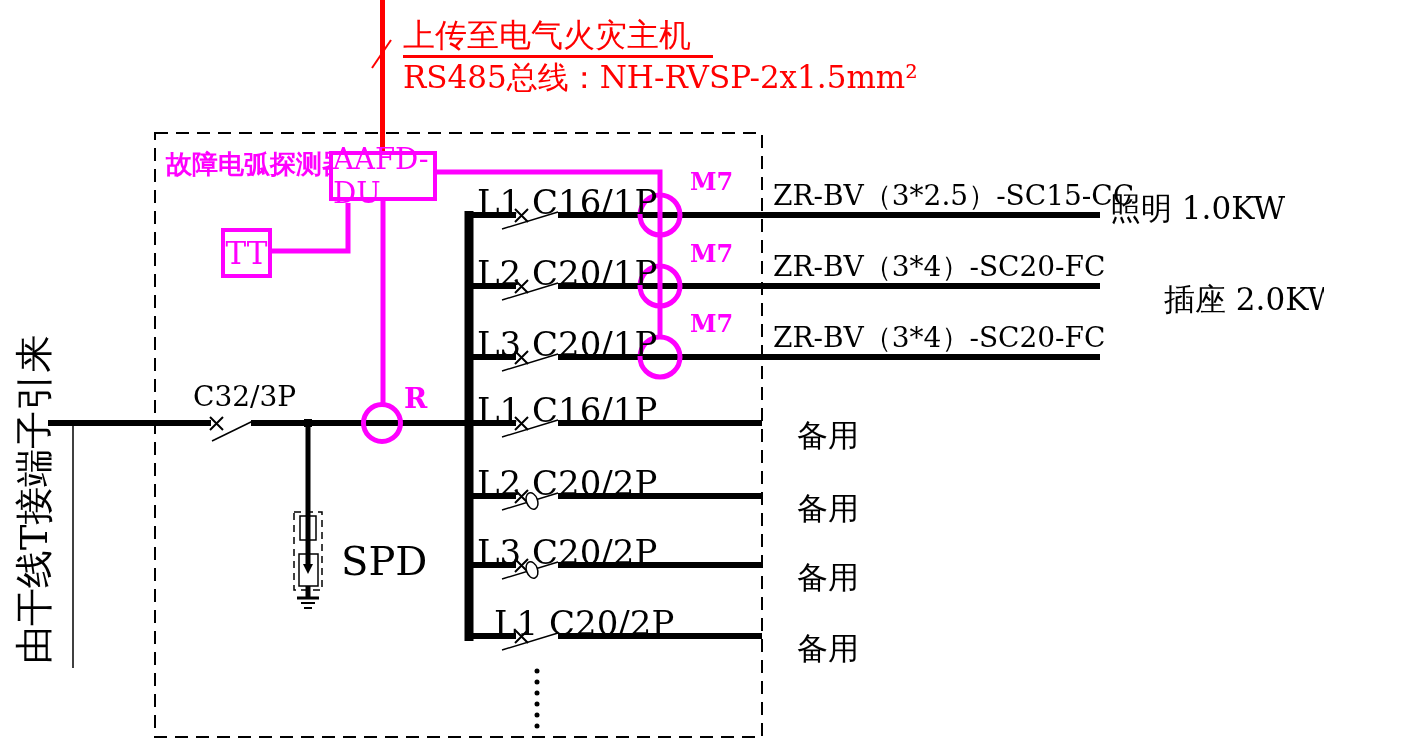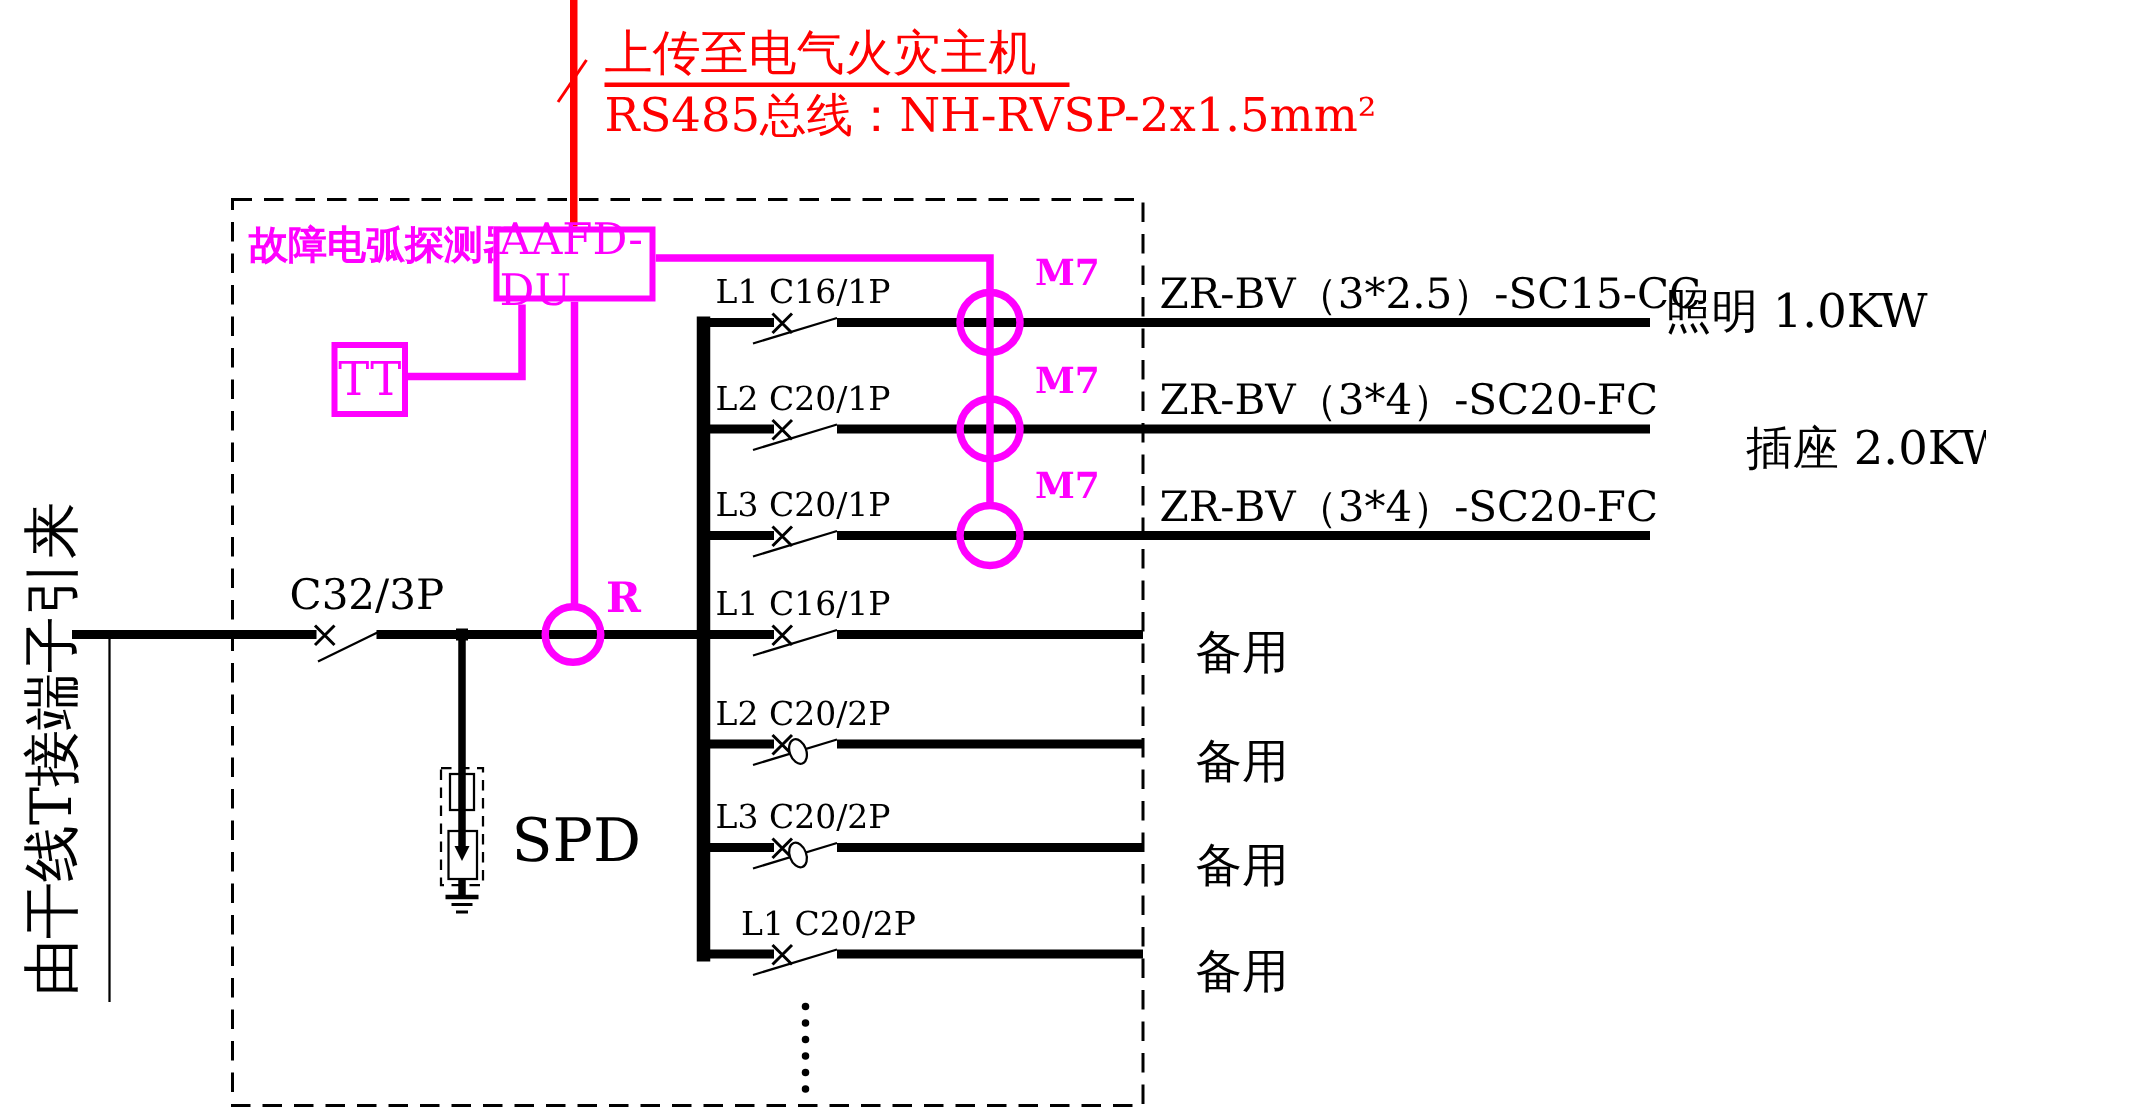--- a/index.html
+++ b/index.html
@@ -19,21 +19,21 @@
   .detector{font-size:26px;font-weight:bold;}
   .devbox{
     position:absolute;border:4px solid #ff00ff;box-sizing:border-box;
     display:flex;align-items:center;justify-content:center;
     font-size:29px;color:#ff00ff;background:#fff;
   }
   .m7{font-size:24px;font-weight:bold;}
   .rlab{font-size:28px;font-weight:bold;}
   .cbreaker{font-size:28px;}
   .spd{font-size:40px;}
-  .rowlab{font-size:22px;}
+  .rowlab{font-size:34px;}
   .cable{font-size:28px;}
   .load{font-size:31px;}
   .panelname{font-size:30px;}
   .source{
     font-size:38px;transform:rotate(-90deg);transform-origin:0 0;
   }
   svg{position:absolute;left:0;top:0;}
 </style>
 </head>
 <body>

